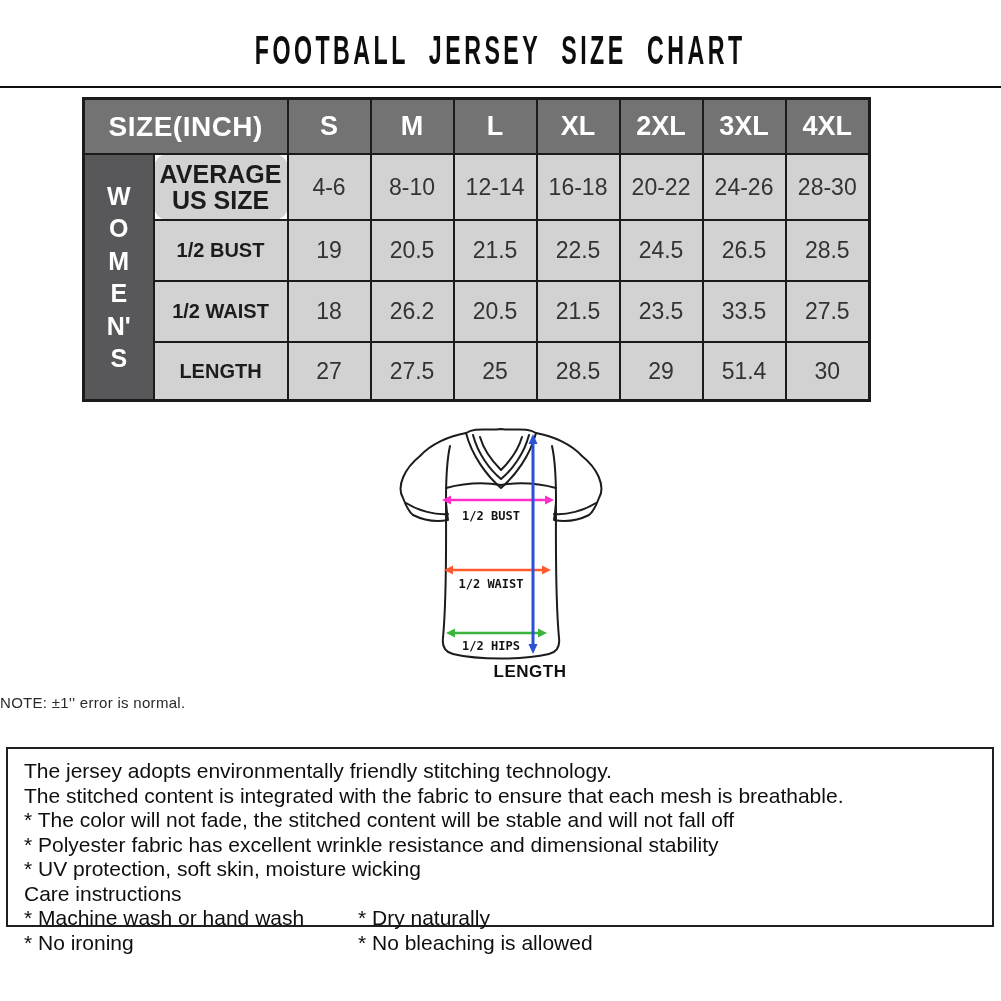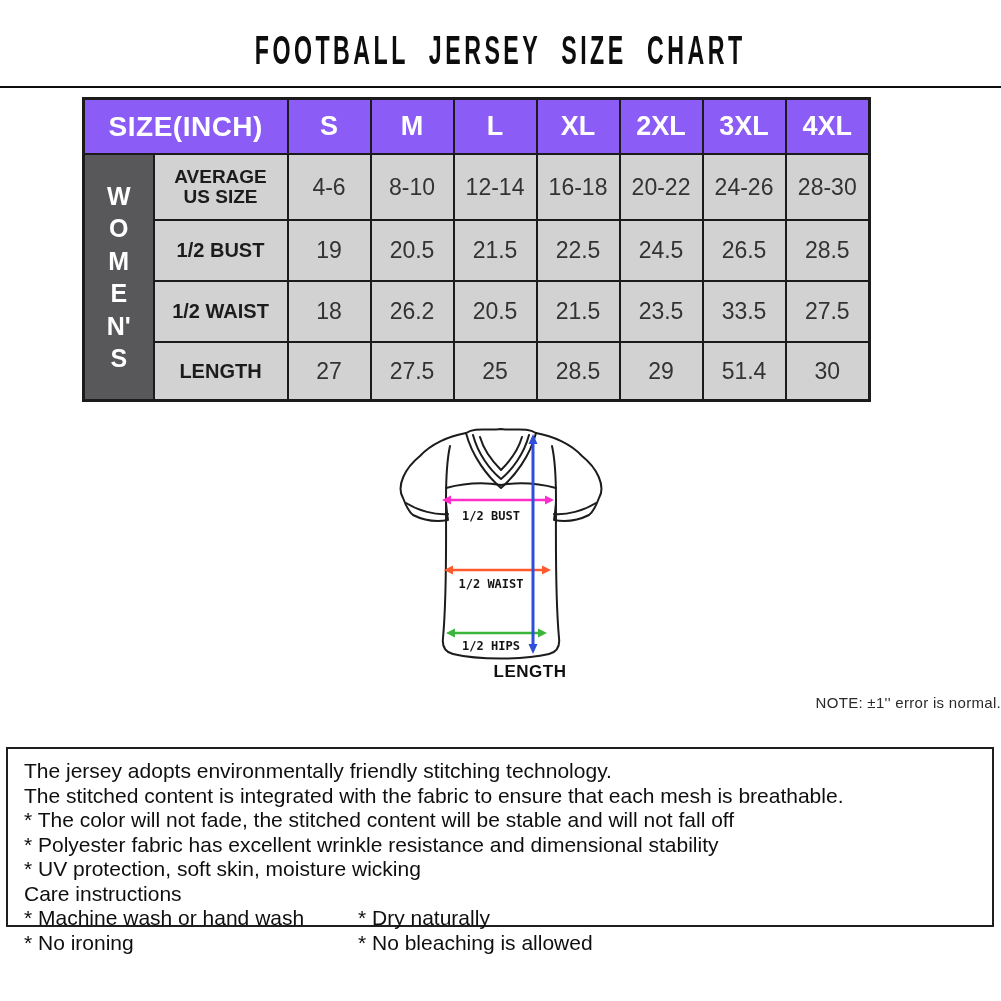--- a/index.html
+++ b/index.html
@@ -9,36 +9,36 @@
   
   .title-wrap{position:absolute;left:0;top:28px;width:100%;display:flex;justify-content:center;}
   .title-text{display:inline-block;font-size:40px;font-weight:800;letter-spacing:6px;word-spacing:18px;
               color:#0d0d0d;transform:scaleX(0.58);transform-origin:center;white-space:nowrap;}
   .title-rule{position:absolute;left:0;top:86px;width:100%;height:2px;background:#0e0e0e;}
 
   
   .size-table{position:absolute;left:82px;top:97px;width:786px;border-collapse:collapse;
               table-layout:fixed;border:3px solid #1b1b1b;}
   .size-table td,.size-table th{border:2px solid #1b1b1b;text-align:center;vertical-align:middle;padding:0;}
-  .size-table .head th{background:#8b5cf6;color:#ffffff;font-weight:700;font-size:27px;height:53px;}
+  .size-table .head th{background:#737373;color:#ffffff;font-weight:700;font-size:27px;height:53px;}
   .size-table th.corner{font-size:28px;letter-spacing:0.5px;}
   .size-table td.group{background:#58585a;color:#ffffff;width:70px;}
   .size-table td.group span{display:block;font-size:25px;font-weight:700;line-height:1.3;text-align:center;}
   .size-table td.rlabel{background:#d2d2d2;font-weight:700;font-size:20px;color:#1c1c1c;line-height:1.05;padding:0 4px;}
   .size-table td.val{background:#d2d2d2;font-size:23px;color:#333;text-align:center;}
   .size-table tr.r0 td{height:64px;}
   .size-table tr.r1 td,.size-table tr.r2 td{height:59px;}
   .size-table tr.r3 td{height:56px;}
-  .size-table tr.r0 td.rlabel{font-size:19px;}
+  .size-table tr.r0 td.rlabel{font-size:25px;border-radius:14px;}
 
   
   .jersey-svg{position:absolute;left:393px;top:424px;}
   .svg-label{font-family:"DejaVu Sans Mono",monospace;font-size:12px;font-weight:700;fill:#141414;}
   .svg-length-label{font-family:"Liberation Sans",sans-serif;font-size:17px;font-weight:600;fill:#0f0f0f;letter-spacing:0.5px;}
-  .note-line{position:absolute;left:0;top:694px;width:100%;text-align:right;font-size:15px;color:#2a2a2a;letter-spacing:0.3px;}
+  .note-line{position:absolute;left:0;top:694px;width:100%;text-align:left;font-size:15px;color:#2a2a2a;letter-spacing:0.3px;}
 
   
   .info-box{position:absolute;left:6px;top:747px;width:988px;height:180px;border:2px solid #1f1f1f;
             box-sizing:border-box;padding:10px 16px 0 16px;}
   .info-line{font-size:21px;line-height:24.5px;color:#0f0f0f;white-space:nowrap;}
   .care-block{}
   .care-grid{display:grid;grid-template-columns:334px 1fr;}
   .care-grid div{font-size:21px;line-height:24.5px;color:#0f0f0f;white-space:nowrap;}
 </style>
 </head>

